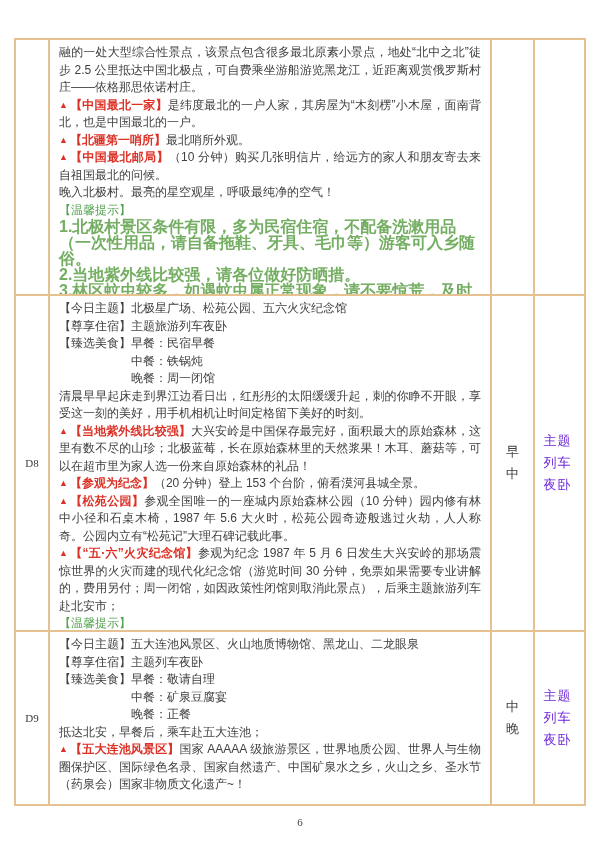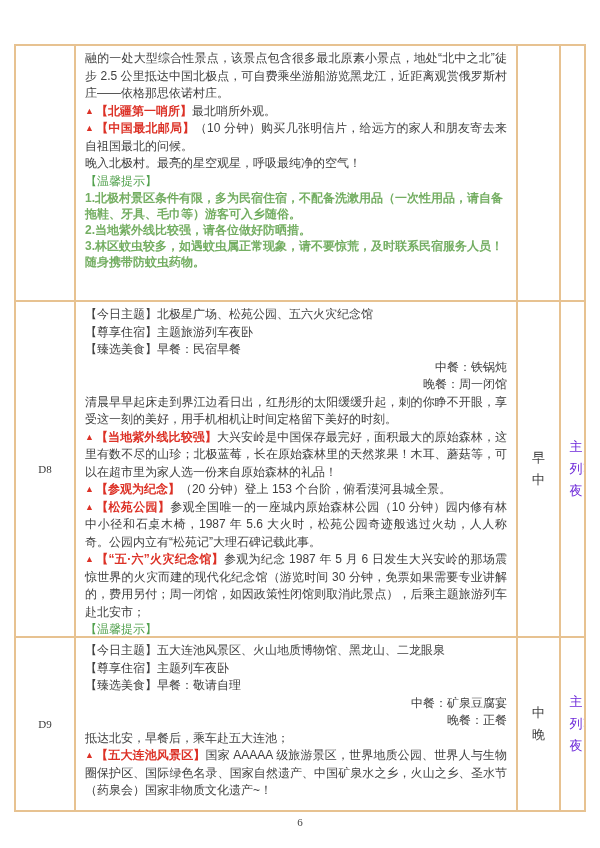--- a/index.html
+++ b/index.html
@@ -2,31 +2,31 @@
 <html><head>
 <meta charset="utf-8">
 <style>
   html,body{margin:0;padding:0;}
   body{
     width:600px;height:848px;background:#ffffff;position:relative;
     font-family:"Liberation Sans","DejaVu Sans",sans-serif;
     color:#404040;overflow:hidden;
   }
   .itinerary{
-    position:absolute;left:14px;top:44px;width:572px;
+    position:absolute;left:14px;top:38px;width:572px;
     border:2px solid #e7c291;box-sizing:border-box;background:#fff;
   }
   .row{display:flex;border-bottom:2px solid #e7c291;box-sizing:border-box;overflow:hidden;}
   .row:last-child{border-bottom:none;}
   .row:nth-child(1){height:256px;}
   .row:nth-child(2){height:336px;}
   .row:nth-child(3){height:172px;}
   .cell{box-sizing:border-box;overflow:hidden;}
   .day{
-    width:60px;border-right:2px solid #e7c291;
+    width:34px;border-right:2px solid #e7c291;
     display:flex;align-items:center;justify-content:center;
     font-family:"Liberation Serif","DejaVu Serif",serif;
     font-size:11px;color:#3a3a3a;flex:none;
   }
   .content{
     width:442px;border-right:2px solid #e7c291;
     padding:4px 9px 2px 9px;flex:none;
   }
   .meal{
     width:43px;border-right:2px solid #e7c291;
@@ -34,39 +34,40 @@
     font-family:"Liberation Serif","DejaVu Serif",serif;
     font-size:13px;color:#404040;flex:none;line-height:22px;
   }
   .stay{
     width:45px;
     display:flex;flex-direction:column;align-items:center;justify-content:center;
     font-family:"Liberation Serif","DejaVu Serif",serif;
     font-size:13px;color:#6d28d9;flex:none;line-height:22px;letter-spacing:1px;
   }
   .blk{margin:0;font-size:12px;line-height:17.5px;text-align:justify;}
-  .blk.indent{padding-left:72px;text-align:right;}
+  .blk.indent{padding-left:72px;text-align:left;}
   .blk.green{color:#52a14e;font-weight:normal;}
-  .blk.tip{color:#74ae62;font-weight:bold;font-size:12px;line-height:16px;text-align:left;}
+  .blk.tip{color:#74ae62;font-weight:bold;font-size:16px;line-height:16px;text-align:left;}
   .tri{color:#dc3126;font-size:9px;vertical-align:1px;margin-right:2px;}
   .item-title{color:#dc3126;font-weight:bold;}
   .page-number{
     position:absolute;left:0;top:816px;width:600px;text-align:center;
     font-family:"Liberation Serif","DejaVu Serif",serif;
     font-size:11px;color:#444;
   }
 </style>
 </head>
 <body>
 
 <div class="itinerary">
     <div class="row">
       <div class="cell day"></div>
       <div class="cell content">
         <p class="blk para">融的一处大型综合性景点，该景点包含很多最北原素小景点，地处“北中之北”徒步 2.5 公里抵达中国北极点，可自费乘坐游船游览黑龙江，近距离观赏俄罗斯村庄——依格那思依诺村庄。</p>
+        <p class="blk item"><span class="tri">▲</span><span class="item-title">【中国最北一家】</span>是纬度最北的一户人家，其房屋为“木刻楞”小木屋，面南背北，也是中国最北的一户。</p>
         <p class="blk item"><span class="tri">▲</span><span class="item-title">【北疆第一哨所】</span>最北哨所外观。</p>
         <p class="blk item"><span class="tri">▲</span><span class="item-title">【中国最北邮局】</span>（10 分钟）购买几张明信片，给远方的家人和朋友寄去来自祖国最北的问候。</p>
         <p class="blk para">晚入北极村。最亮的星空观星，呼吸最纯净的空气！</p>
         <p class="blk green">【温馨提示】</p>
         <p class="blk tip">1.北极村景区条件有限，多为民宿住宿，不配备洗漱用品（一次性用品，请自备拖鞋、牙具、毛巾等）游客可入乡随俗。</p>
         <p class="blk tip">2.当地紫外线比较强，请各位做好防晒措。</p>
         <p class="blk tip">3.林区蚊虫较多，如遇蚊虫属正常现象，请不要惊荒，及时联系民宿服务人员！随身携带防蚊虫药物。</p>
       </div>
       <div class="cell meal"></div>
       <div class="cell stay"></div>

